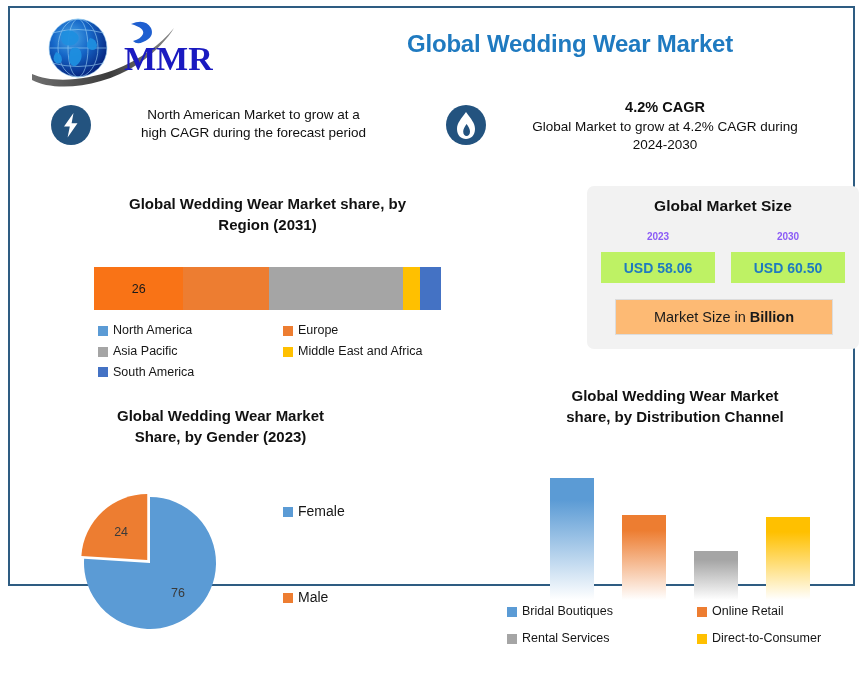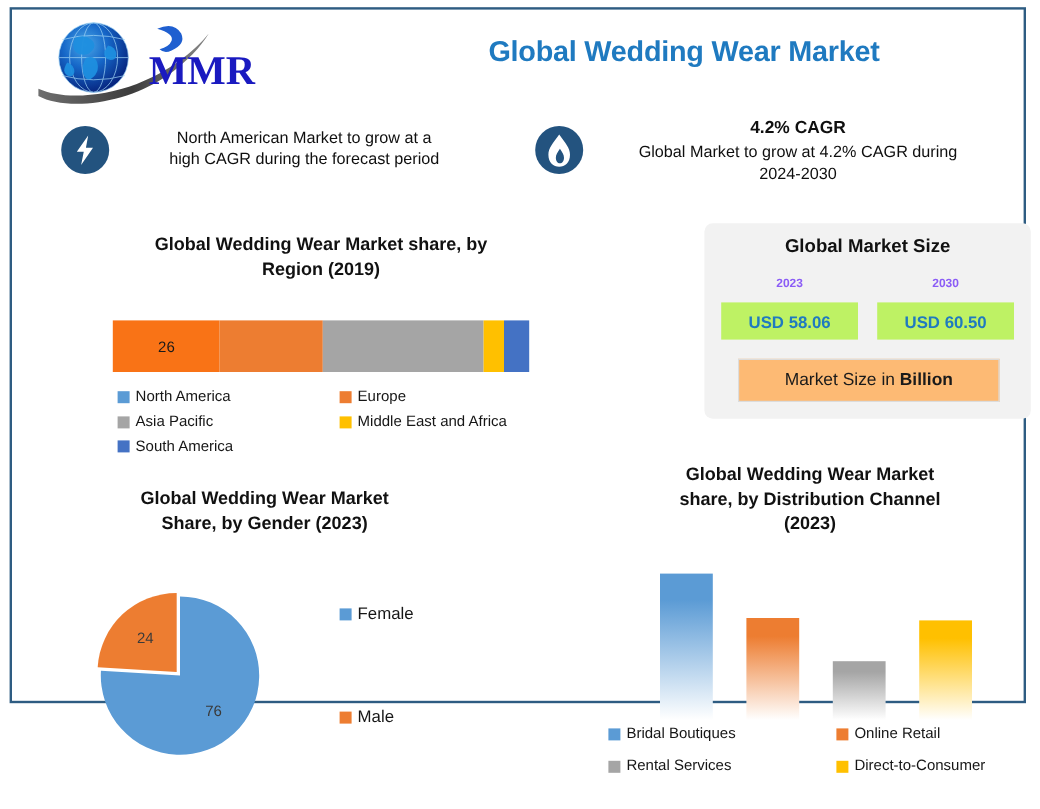--- a/index.html
+++ b/index.html
@@ -261,21 +261,21 @@
     </div>
     <div class="hi-text" style="left:490px; top:90px; width:330px;">
       <div class="hi-strong">4.2% CAGR</div>
       <div>Global Market to grow at 4.2% CAGR during</div>
       <div>2024-2030</div>
     </div>
   </div>
 
   <div class="sect-title" style="left:75px; top:186px; width:365px;">
     <div>Global Wedding Wear Market share, by</div>
-    <div>Region (2019)</div>
+    <div>Region (2031)</div>
   </div>
 
   <div id="stacked-bar">
     <div style="flex: 0 0 25.7426%; background: #f97316;">
       <span class="sb-label">26</span>
     </div>
     <div style="flex: 0 0 24.7525%; background: rgb(237, 125, 49);"></div>
     <div style="flex: 0 0 38.6139%; background: rgb(165, 165, 165);"></div>
     <div style="flex: 0 0 4.9505%; background: rgb(255, 192, 0);"></div>
     <div style="flex: 0 0 5.94059%; background: rgb(68, 114, 196);"></div>
@@ -340,21 +340,20 @@
     <span style="font-size:14px;">Female</span>
   </div>
   <div class="legend-item" style="position:absolute; left:273px; top:582px;">
     <span class="legend-swatch" style="background:#ed7d31;"></span>
     <span style="font-size:14px;">Male</span>
   </div>
 
   <div class="sect-title" style="left:500px; top:378px; width:330px;">
     <div>Global Wedding Wear Market</div>
     <div>share, by Distribution Channel</div>
-    <div>(2023)</div>
   </div>
 
   <div id="col-chart">
     <div class="col-bar" style="width: 44px; height: 122px; left: 10px; background: linear-gradient(rgb(91, 155, 213) 0%, rgb(91, 155, 213) 18%, rgb(255, 255, 255) 100%);"></div>
     <div class="col-bar" style="width: 44px; height: 85.4px; left: 82px; background: linear-gradient(rgb(237, 125, 49) 0%, rgb(237, 125, 49) 18%, rgb(255, 255, 255) 100%);"></div>
     <div class="col-bar" style="width: 44px; height: 48.8px; left: 154px; background: linear-gradient(rgb(165, 165, 165) 0%, rgb(165, 165, 165) 18%, rgb(255, 255, 255) 100%);"></div>
     <div class="col-bar" style="width: 44px; height: 83px; left: 226px; background: linear-gradient(rgb(255, 192, 0) 0%, rgb(255, 192, 0) 18%, rgb(255, 255, 255) 100%);"></div>
   </div>
 
   <div class="legend-grid" id="channel-legend" style="left:497px; top:597px; width:350px; grid-template-columns: 190px 160px; row-gap:13px;">

